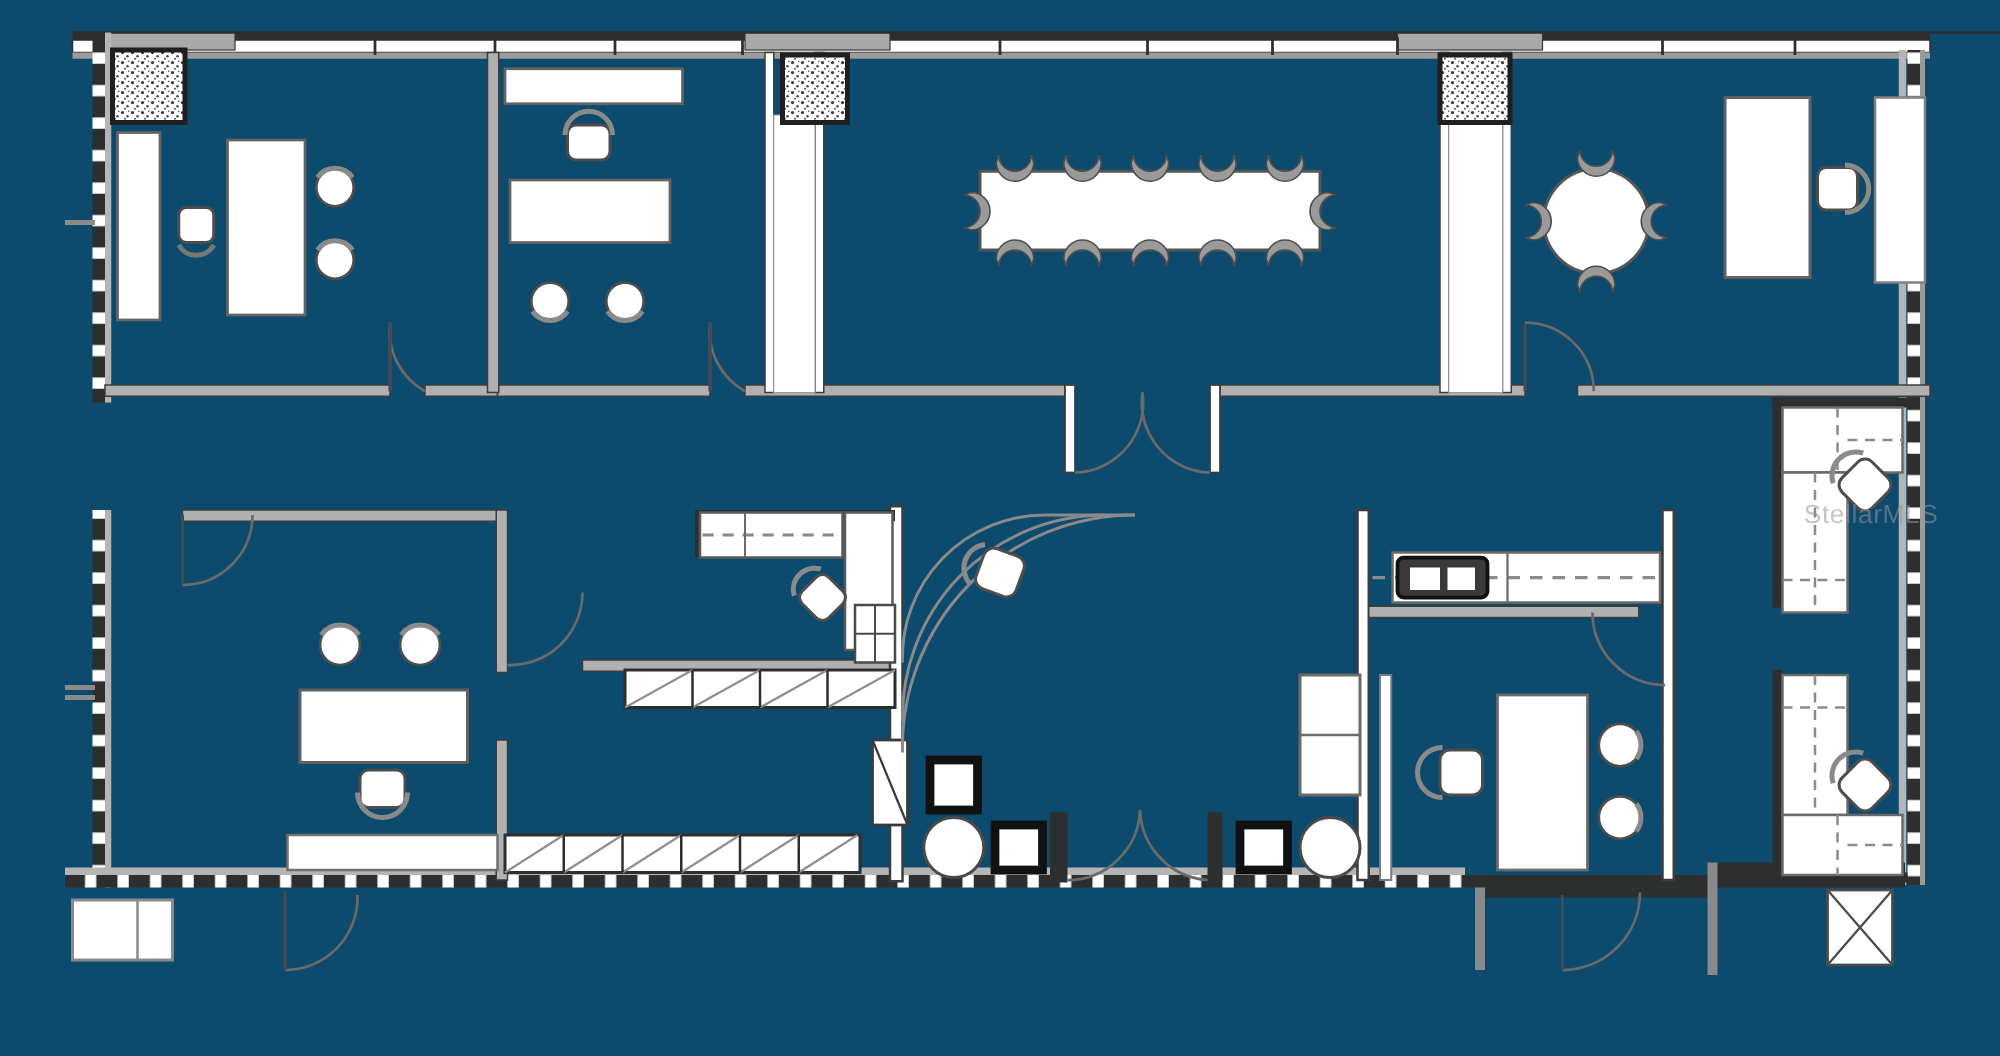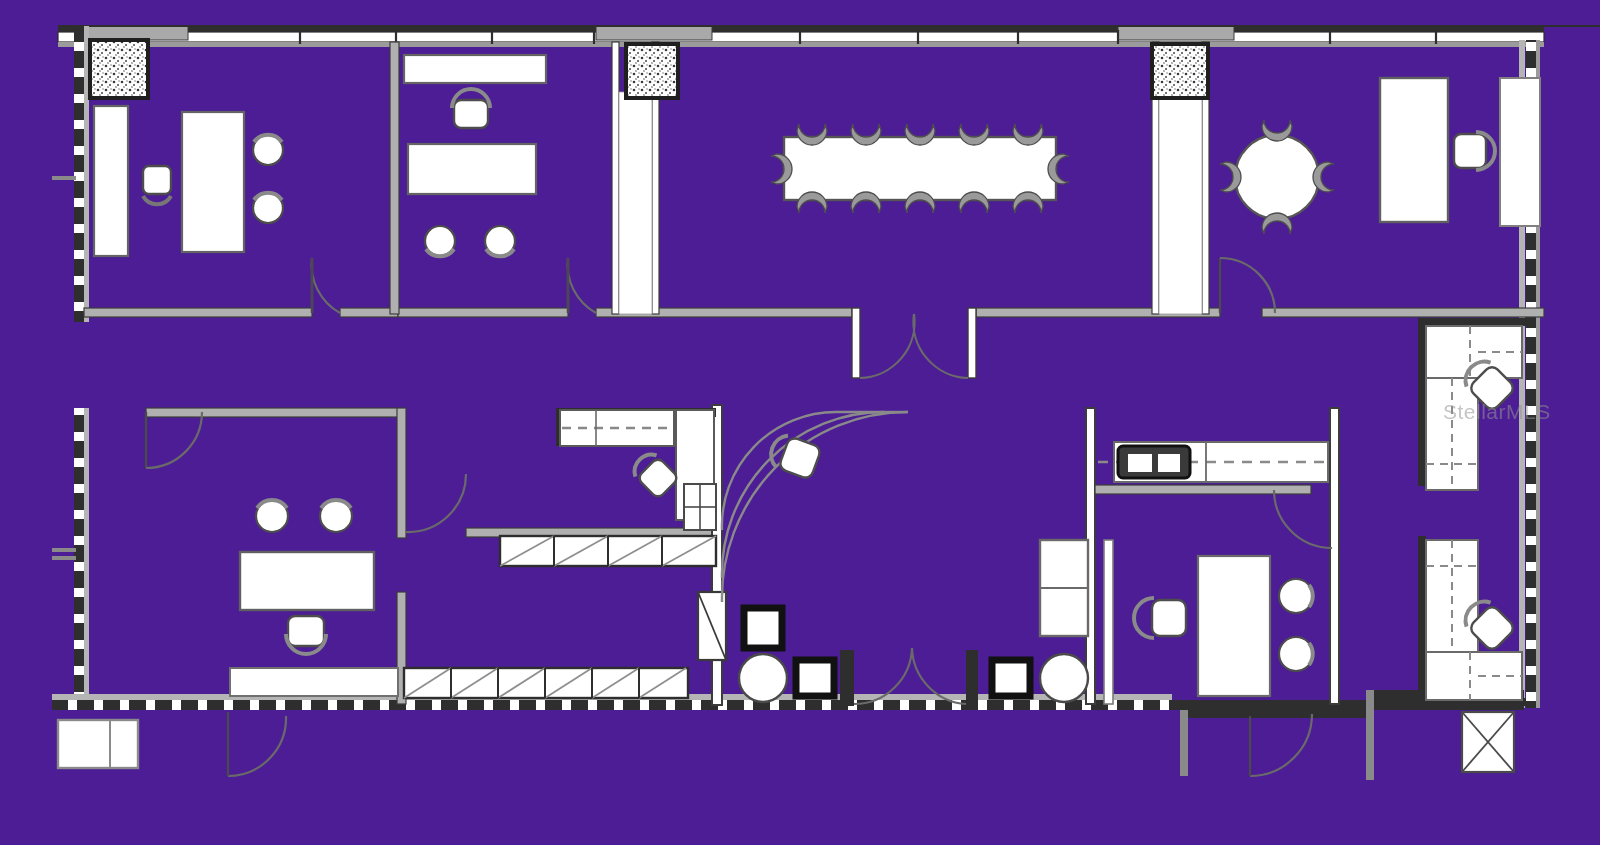--- a/index.html
+++ b/index.html
@@ -6,21 +6,21 @@
   html, body {
     margin: 0;
     padding: 0;
     background: #ffffff;
     font-family: "Liberation Sans", sans-serif;
   }
   #plan-root {
     position: relative;
     width: 1600px;
     height: 845px;
-    background: #4c1d95;
+    background: #0c4a6e;
     overflow: hidden;
   }
   #plan-svg {
     position: absolute;
     top: 0;
     left: 0;
     width: 1600px;
     height: 845px;
     display: block;
   }

